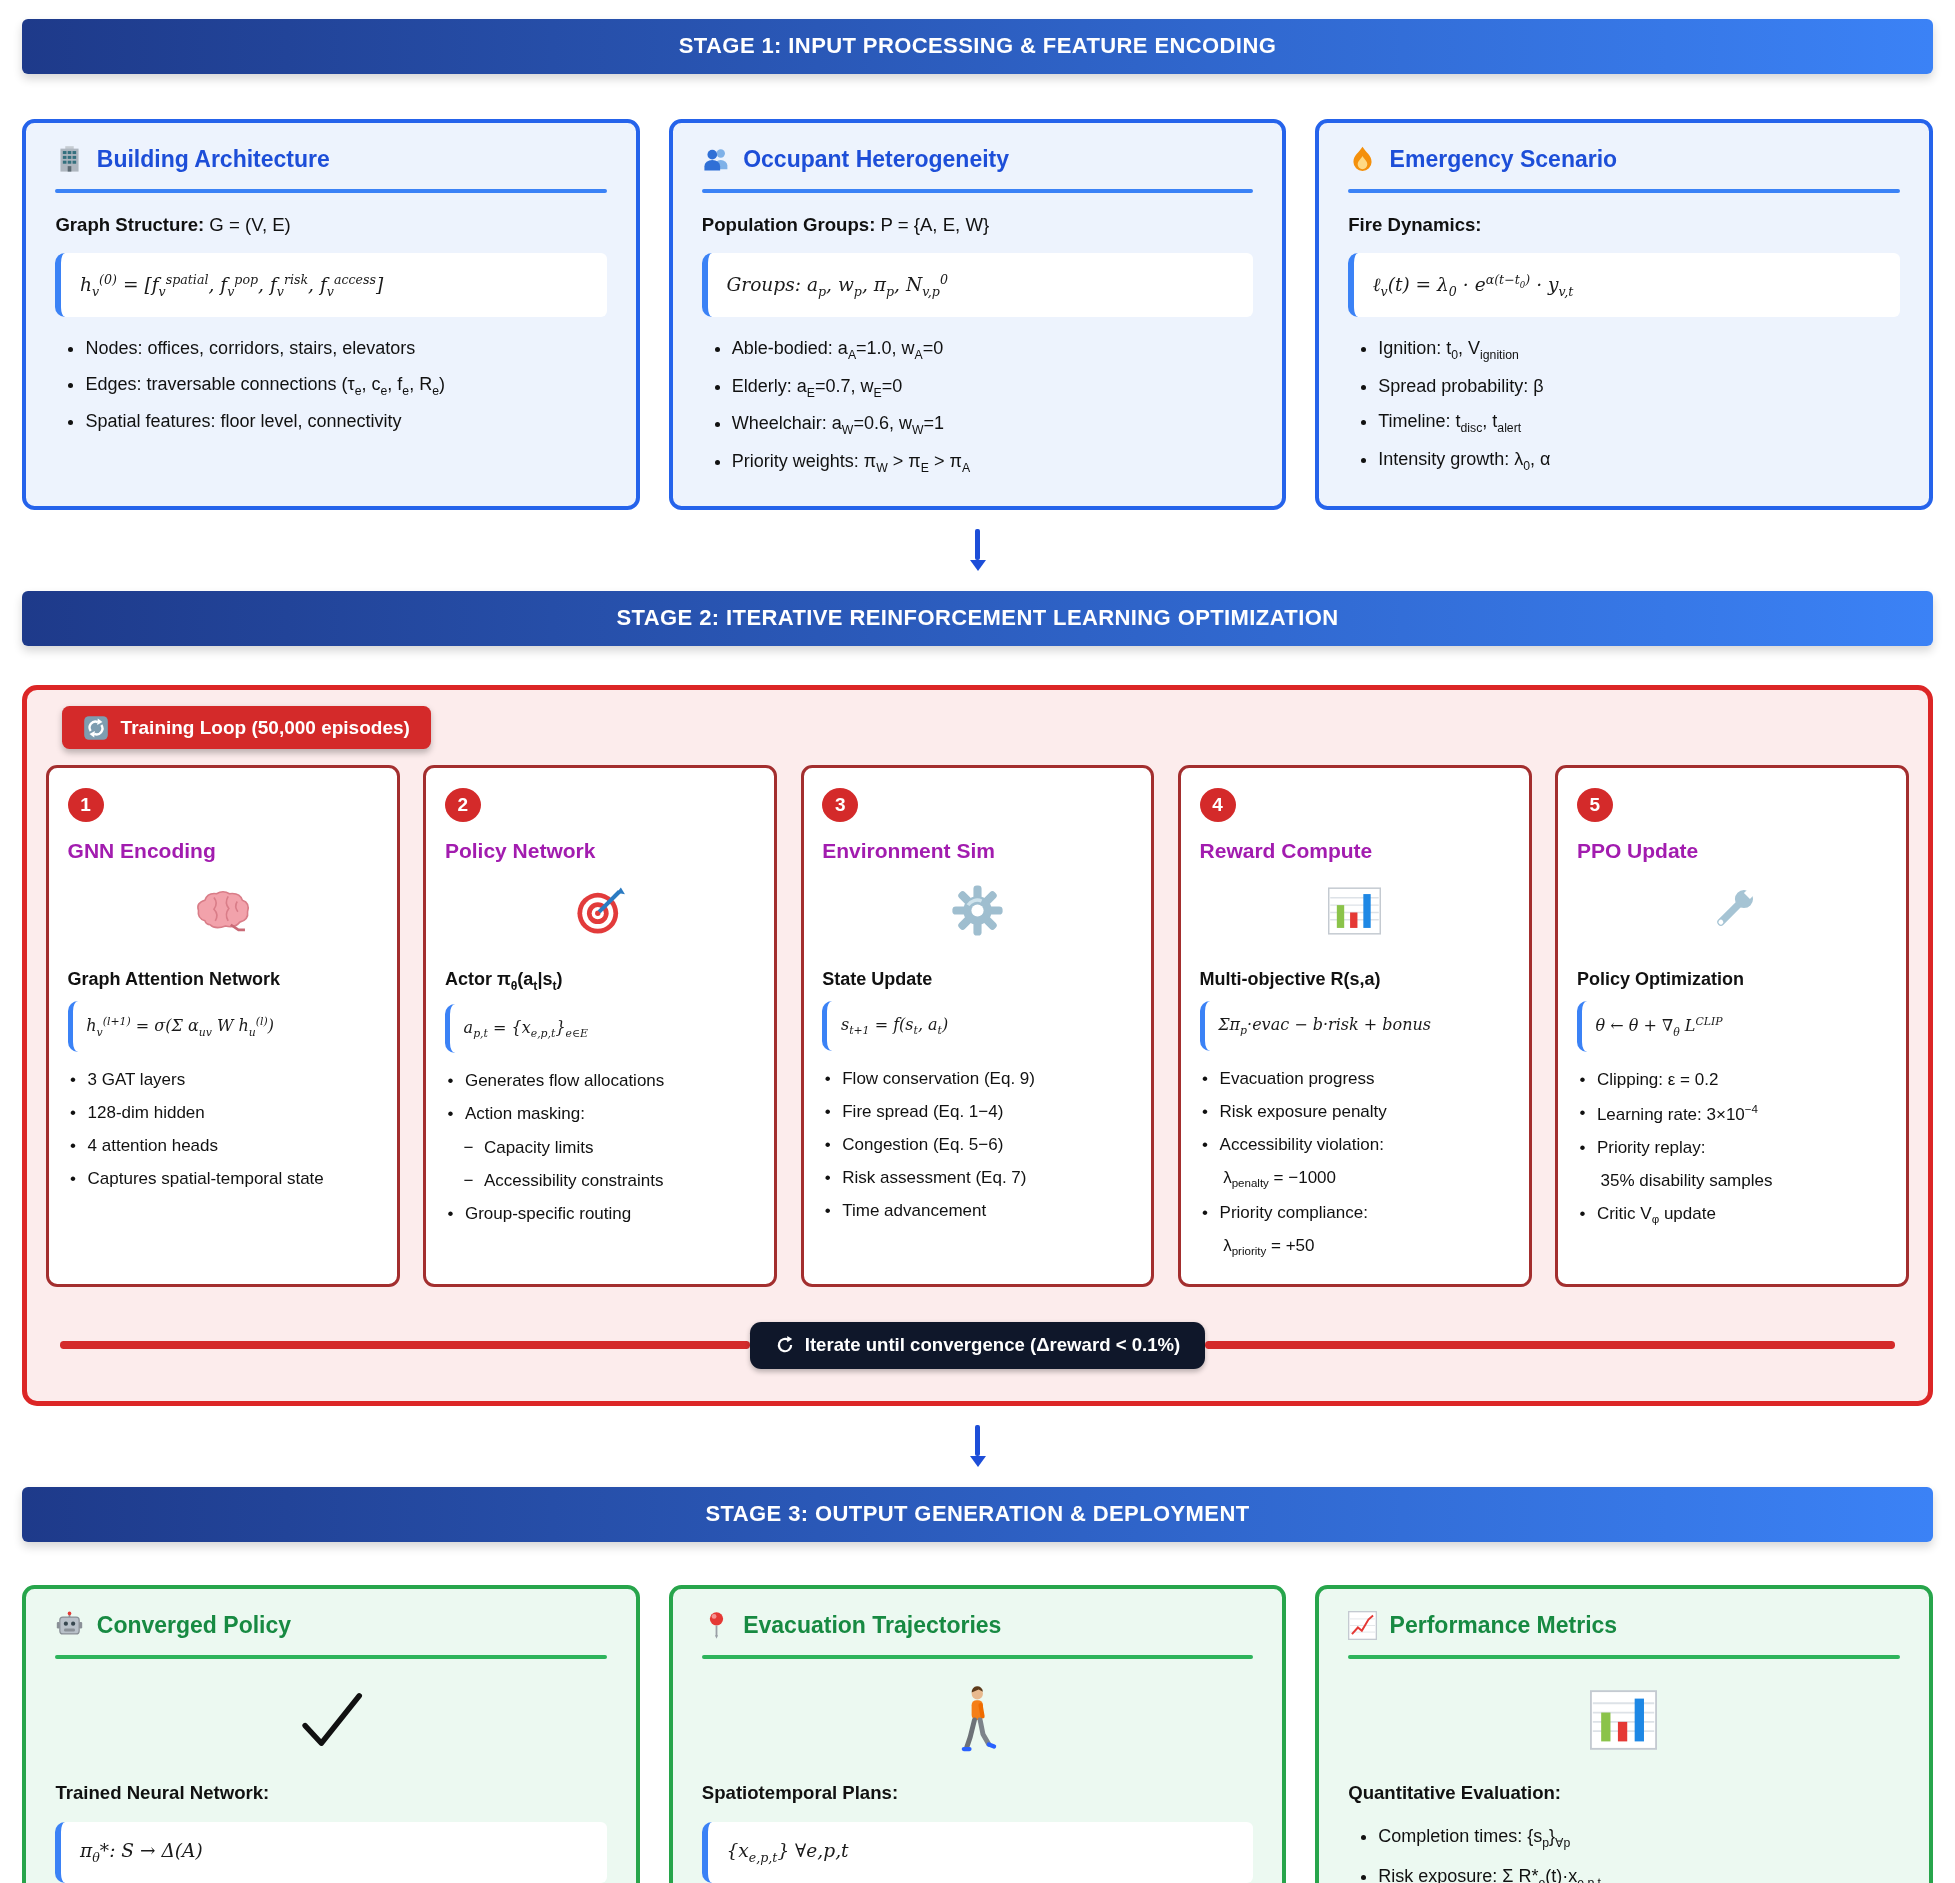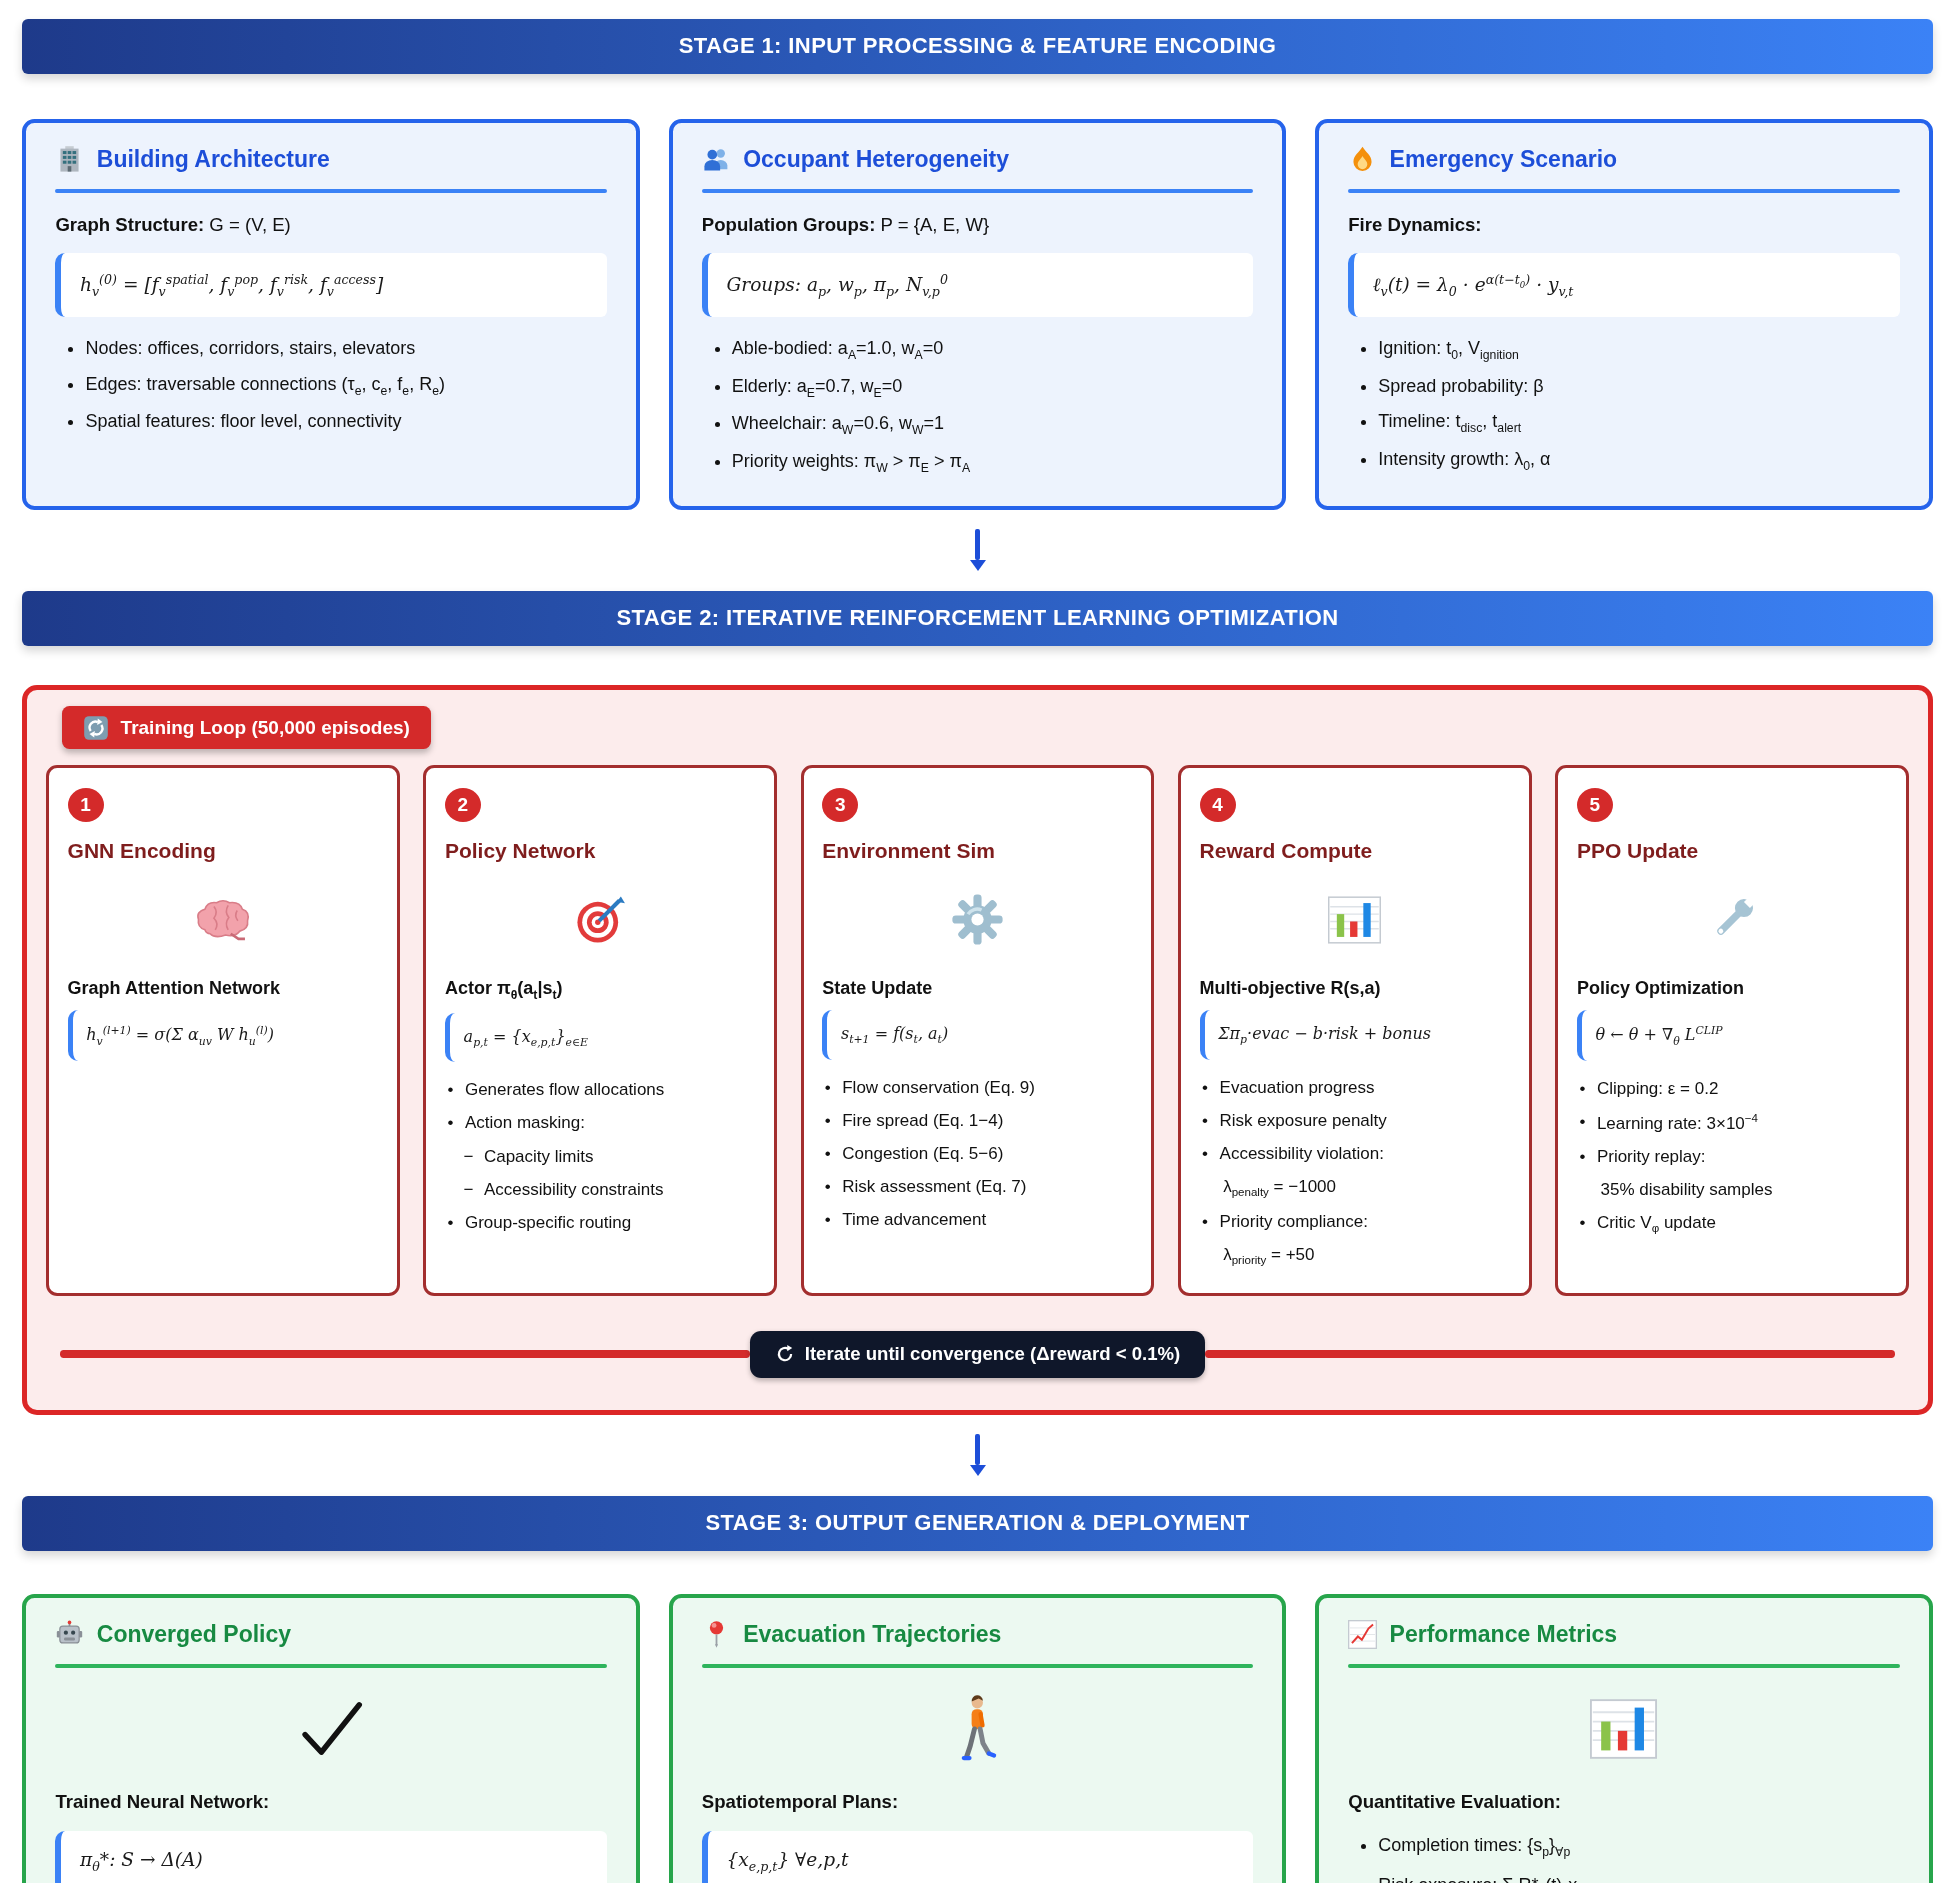--- a/index.html
+++ b/index.html
@@ -38,21 +38,21 @@
   .arrow-head{width:0;height:0;border-left:8.7px solid transparent;border-right:8.7px solid transparent;border-top:11.2px solid #1d4ed8;}
   
   .loop-box{position:relative;margin-top:39px;border:5.6px solid #dc2626;border-radius:15px;background:#fcecec;
     padding:75px 18.6px 32px;box-sizing:border-box;}
   .loop-badge{position:absolute;top:16px;left:35px;background:#d42a2a;color:#fff;font-weight:bold;font-size:19px;
     border-radius:7.5px;padding:8.7px 21px;display:flex;align-items:center;gap:11.2px;box-shadow:0 3.1px 6.2px rgba(0,0,0,.25);z-index:2;}
   .row.five{gap:23.6px;}
   .step{flex:1;background:#fff;border:3.7px solid #a32e2e;border-radius:11.2px;box-sizing:border-box;padding:18.6px 18.6px 15px;}
   .step-num{width:36px;height:34px;border-radius:50%;background:#d42a2a;color:#fff;font-weight:bold;font-size:19px;
     display:flex;align-items:center;justify-content:center;margin:1.2px 0 17.4px;}
-  .step-title{margin:0 0 24px;font-size:21px;font-weight:bold;color:#7f1d1d;}
+  .step-title{margin:0 0 15px;font-size:21px;font-weight:bold;color:#a21caf;}
   .step-icon{display:flex;justify-content:center;align-items:center;height:65px;margin:5px 0 26px;}
   .step-sub{margin:0 0 11.2px;font-size:18px;font-weight:bold;color:#111;}
   .step .formula{font-size:16px;padding:13.7px 13.7px;border-left-width:5.6px;margin:11.2px 0 16px;}
   .lines{font-size:17px;line-height:1.4;}
   .line{position:relative;padding-left:20px;margin-bottom:9.3px;}
   .line.bullet::before{content:"\2022";position:absolute;left:2.5px;}
   .line.dash{padding-left:39px;}
   .line.dash::before{content:"\2212";position:absolute;left:18.6px;}
   .line.cont{padding-left:23.6px;}
   .converge{display:flex;align-items:center;margin-top:35px;padding:0 13.7px;}
@@ -184,20 +184,26 @@
           <svg viewBox="0 0 96 72" width="62" height="47">
               <path d="M20 52 Q8 48 10 36 Q6 24 20 20 Q24 8 38 10 Q48 4 58 10 Q74 8 78 20 Q90 24 86 38 Q88 50 74 54 Q66 64 52 60 Q36 66 28 58 Q22 58 20 52 Z" fill="#f2a2ab" stroke="#d97d88" stroke-width="2.5"></path>
               <path d="M34 16 q7 9 0 18 q8 8 2 18" fill="none" stroke="#d97d88" stroke-width="2.5"></path>
               <path d="M56 14 q-6 10 1 19 q-7 9 -1 19" fill="none" stroke="#d97d88" stroke-width="2.5"></path>
               <path d="M70 22 q-5 8 1 16" fill="none" stroke="#d97d88" stroke-width="2.5"></path>
               <path d="M60 58 l12 8 h10" fill="none" stroke="#c96a76" stroke-width="4"></path>
             </svg>
         </div>
         <h4 class="step-sub">Graph Attention Network</h4>
         <div class="formula">h<sub>v</sub><sup>(l+1)</sup> = σ(Σ α<sub>uv</sub> W h<sub>u</sub><sup>(l)</sup>)</div>
+        <div class="lines">
+          <div class="line bullet">3 GAT layers</div>
+          <div class="line bullet">128-dim hidden</div>
+          <div class="line bullet">4 attention heads</div>
+          <div class="line bullet">Captures spatial-temporal state</div>
+        </div>
       </section>
 
       <section class="step">
         <div class="step-num">2</div>
         <h3 class="step-title">Policy Network</h3>
         <div class="step-icon">
           <svg viewBox="0 0 84 84" width="57" height="57">
               <circle cx="38" cy="46" r="30" fill="#e23b3b"></circle>
               <circle cx="38" cy="46" r="23" fill="#fff"></circle>
               <circle cx="38" cy="46" r="16" fill="#e23b3b"></circle>

